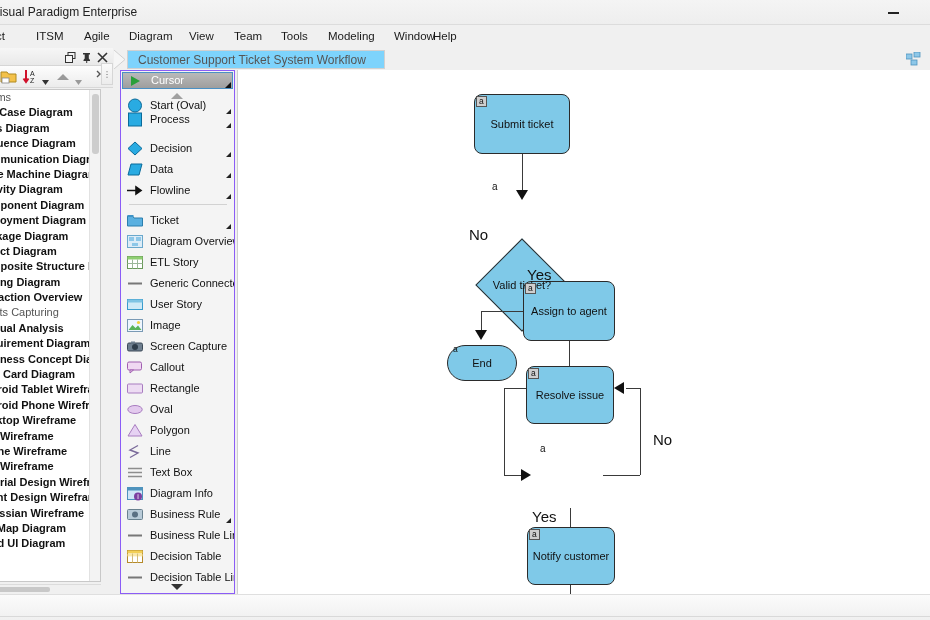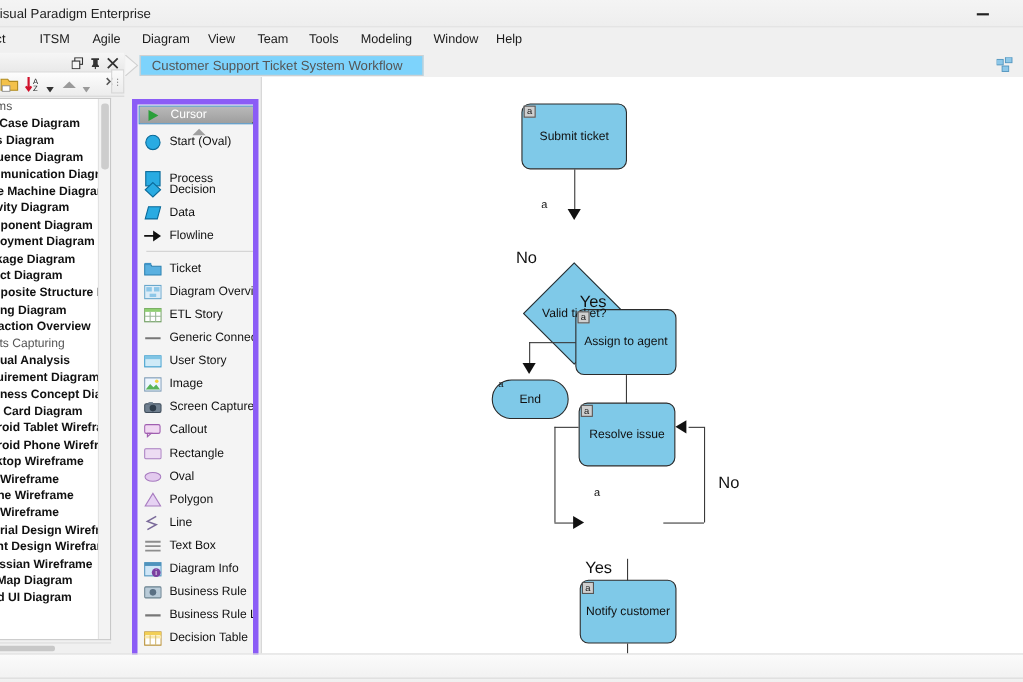--- a/index.html
+++ b/index.html
@@ -110,23 +110,22 @@
     font-size:12px; color:#555; white-space:nowrap;
   }
   #crumbtip {
     position:absolute; top:2px; width:14px; height:19px;
   }
   #tabglyph { position:absolute; right:8px; top:4px; width:16px; height:14px; }
 
   
   #palette {
     position:absolute; left:120px; top:70px; width:115px; height:524px;
-    background:#f4f4f4; border:5px solid #8b5cf6;
+    background:#f4f4f4; border:1px solid #8b5cf6;
     overflow:hidden;
-    margin-top:20px;
   }
   #pal-header {
     position:absolute; left:1px; top:1px; width:111px; height:17px;
     background:linear-gradient(#b9b9b9,#9e9e9e);
     border:1px solid #4a90c4;
   }
   #pal-header .lbl { position:absolute; left:28px; top:1px; font-size:11px; color:#fff; }
   #pal-header .corner {
     position:absolute; right:1px; bottom:0; width:0; height:0;
     border-left:6px solid transparent; border-bottom:6px solid #111;
@@ -232,21 +231,21 @@
 <div id="menubar">
   <div class="mi" style="left:-10px">ct</div>
   <div class="mi" style="left:30px">ITSM</div>
   <div class="mi" style="left:78px">Agile</div>
   <div class="mi" style="left:123px">Diagram</div>
   <div class="mi" style="left:183px">View</div>
   <div class="mi" style="left:228px">Team</div>
   <div class="mi" style="left:275px">Tools</div>
   <div class="mi" style="left:322px">Modeling</div>
   <div class="mi" style="left:388px">Window</div>
-  <div class="mi" style="left:445px">Help</div>
+  <div class="mi" style="left:427px">Help</div>
 </div>
 
 <div id="navpanel">
 
   <div id="navhdr">
 
     <div class="navbtn" id="nb-restore">
       <svg width="11" height="11" viewBox="0 0 11 11">
         <rect x="3" y="0.5" width="7" height="6" fill="none" stroke="#333" stroke-width="1"></rect>
         <rect x="0.5" y="3.5" width="7" height="7" fill="#f4f4f4" stroke="#333" stroke-width="1"></rect>
@@ -369,21 +368,21 @@
   </div>
   <div class="scroll-up"></div>
   <div id="pal-items">
       <div class="pitem" style="top: 24px;">
         <span class="picon"><svg width="16" height="15" viewBox="0 0 16 15">
             <circle cx="8" cy="7.5" r="6.5" fill="#29ABE2" stroke="#0a6a99"></circle>
           </svg></span>
         <span class="plabel">Start (Oval)</span>
         <span class="pcorner"></span>
       </div>
-      <div class="pitem" style="top: 57px;">
+      <div class="pitem" style="top: 38px;">
         <span class="picon"><svg width="16" height="15" viewBox="0 0 16 15">
             <rect x="1.5" y="1" width="13" height="13" fill="#29ABE2" stroke="#0a6a99"></rect>
           </svg></span>
         <span class="plabel">Process</span>
         <span class="pcorner"></span>
       </div>
       <div class="pitem" style="top: 67px;">
         <span class="picon"><svg width="16" height="15" viewBox="0 0 16 15">
             <path d="M8 1l7 6.5L8 14 1 7.5z" fill="#29ABE2" stroke="#0a6a99"></path>
           </svg></span>

